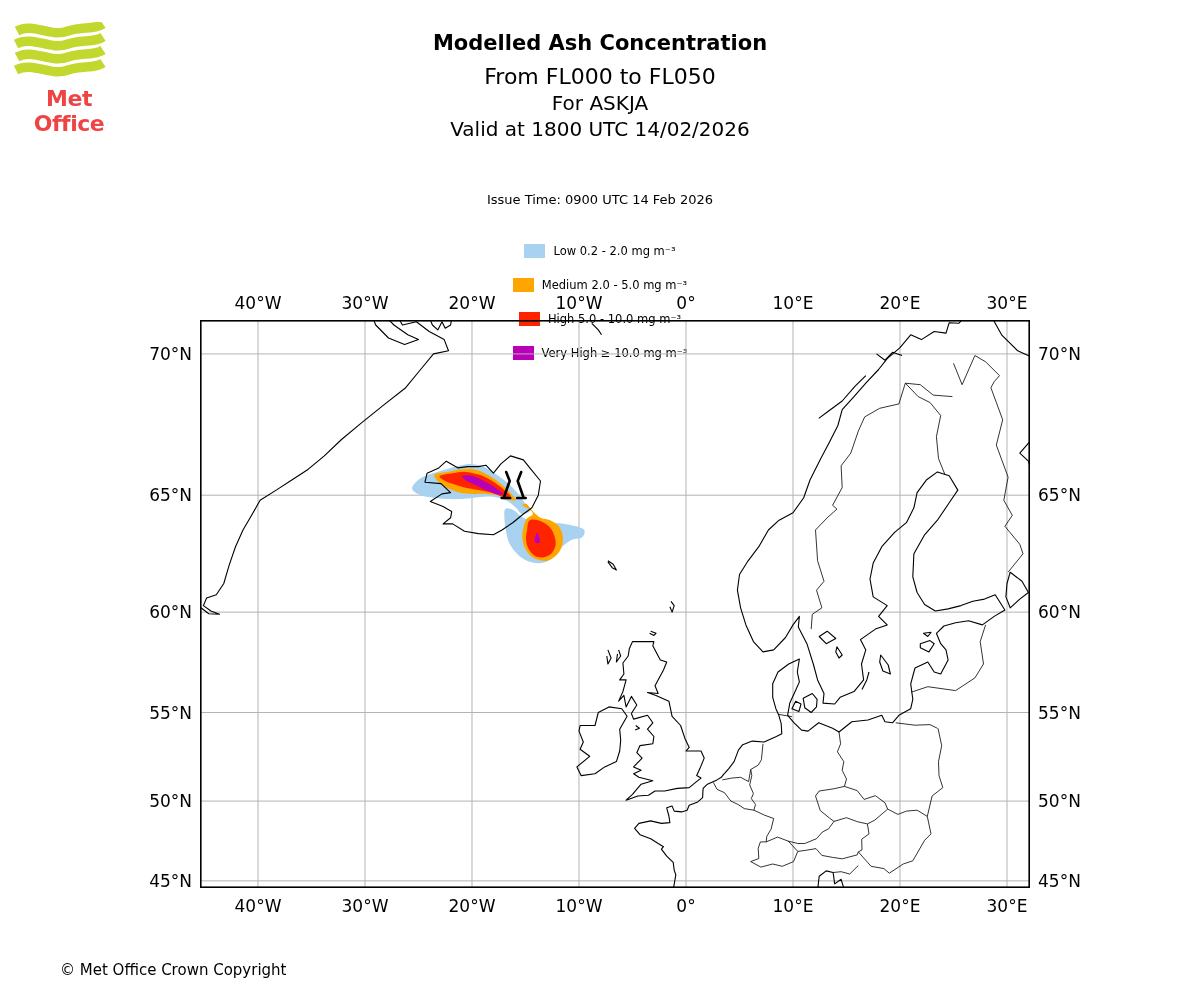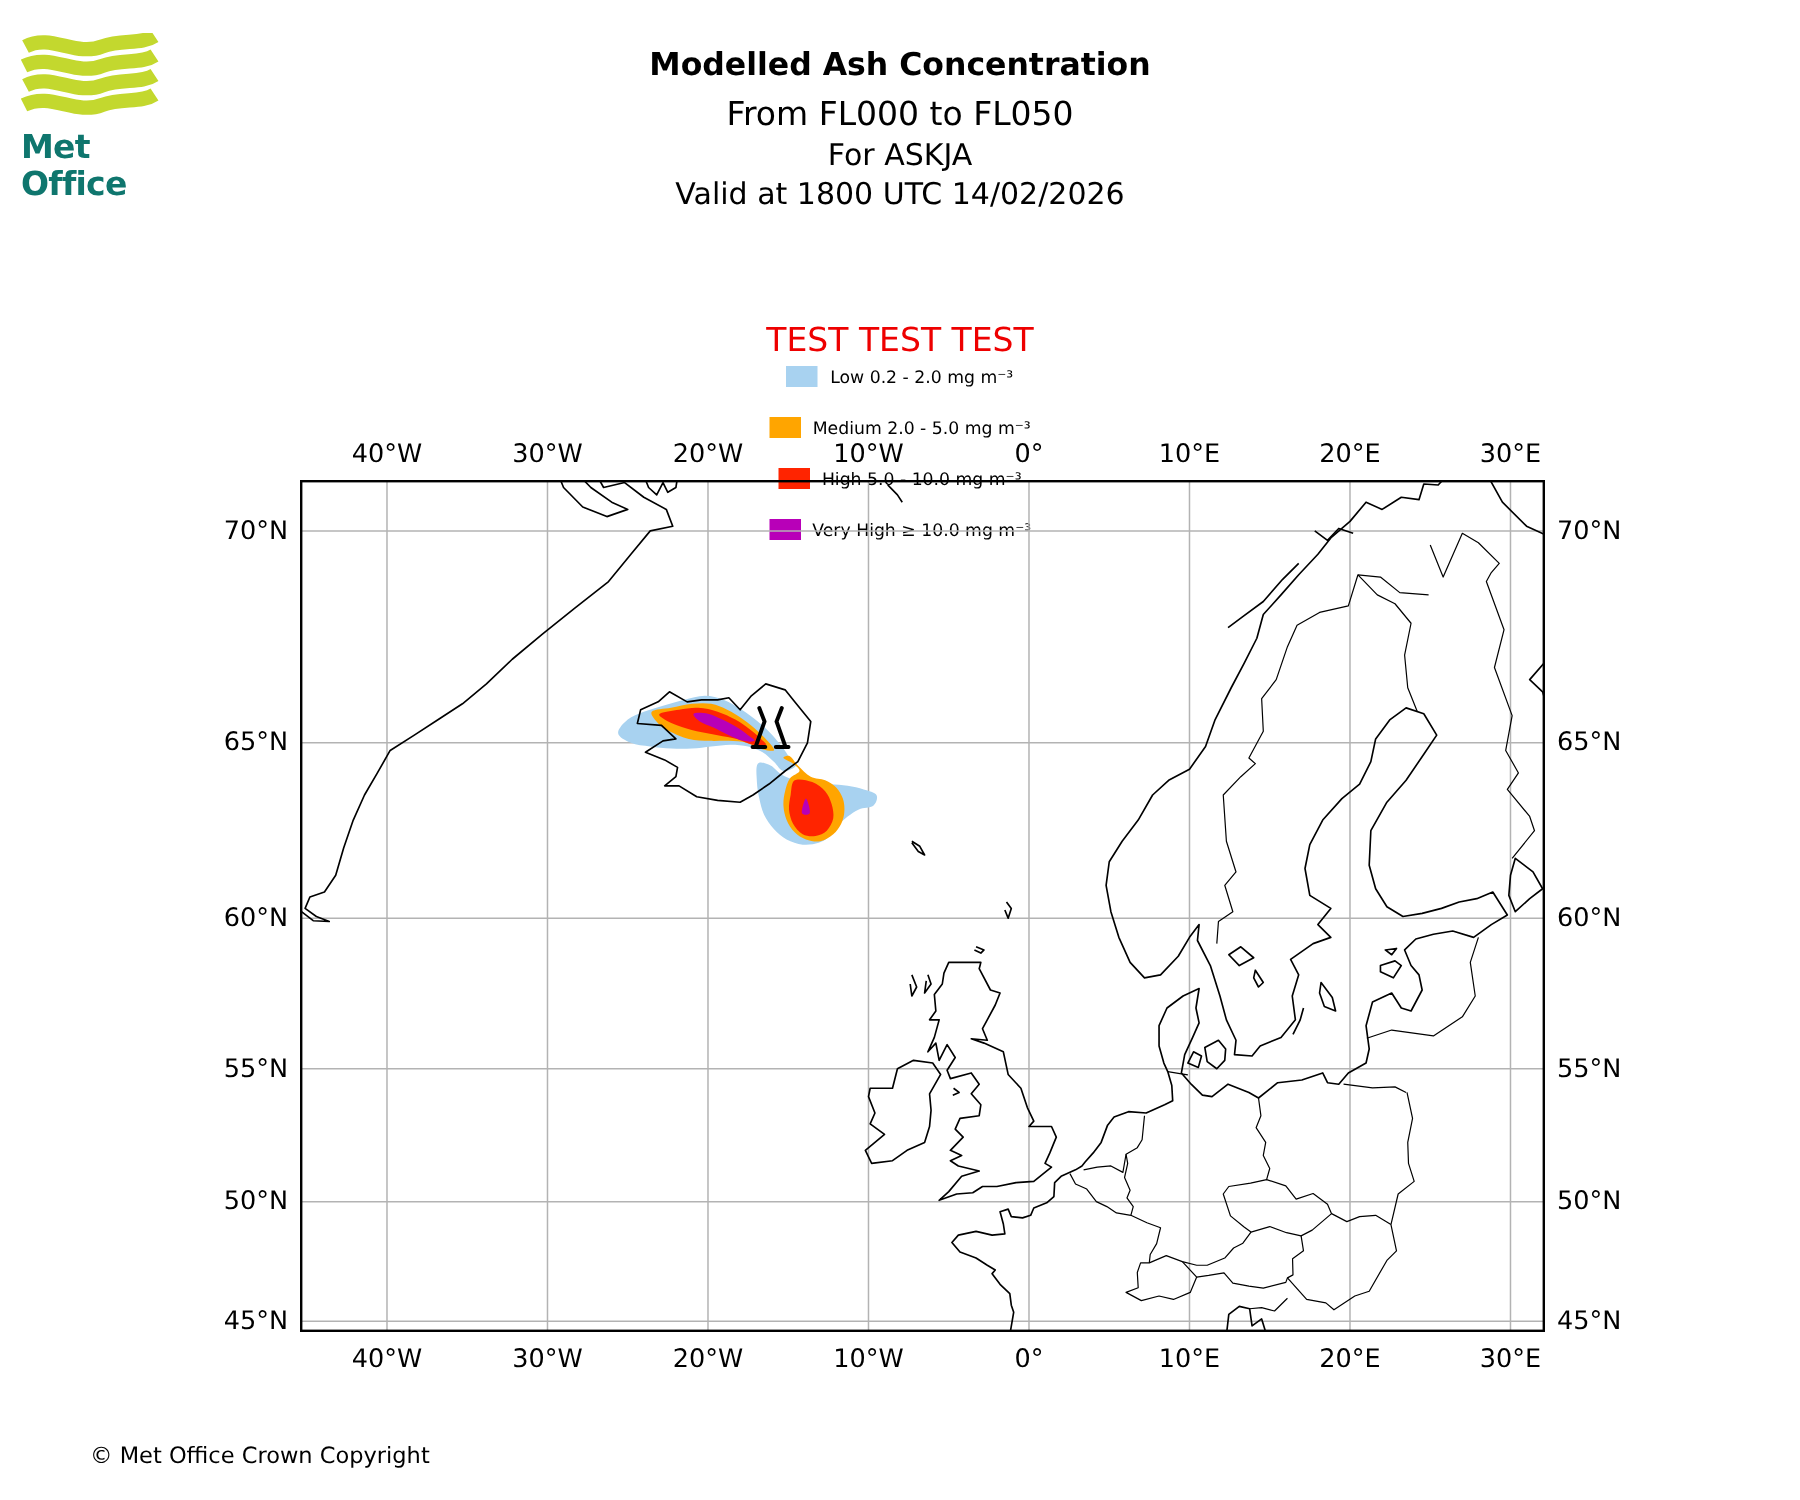--- a/index.html
+++ b/index.html
@@ -16,21 +16,21 @@
   .legend{position:absolute;top:244px;left:0;right:0;display:flex;justify-content:center;
           align-items:center;gap:20px;flex-direction:column;}
   .legend-item{display:flex;align-items:center;gap:8px;font-size:11.5px;}
   .swatch{width:21px;height:14px;display:inline-block;}
   #map-svg{position:absolute;left:200px;top:320px;}
   .tick{position:absolute;font-size:17px;line-height:22px;white-space:nowrap;}
   .tick.tx{width:90px;text-align:center;}
   .tick.tl{width:70px;text-align:right;}
   .tick.tr{text-align:left;}
   .logo{position:absolute;left:14px;top:22px;width:110px;}
-  .logo-text{margin-top:4px;font-size:22px;font-weight:bold;color:#0f766e;letter-spacing:-0.5px;}
+  .logo-text{margin-top:4px;font-size:22px;font-weight:bold;color:#ef4444;letter-spacing:-0.5px;text-align:center;}
   .copyright{position:absolute;left:60px;top:961px;font-size:15px;}
 </style>
 </head>
 <body>
 
 <div class="page">
 
   <div class="logo">
     <svg width="92" height="56" viewBox="0 0 92 56">
       <g class="logo-waves" fill="none" stroke-width="9.5" stroke="#c3d82e">
@@ -40,21 +40,21 @@
         <path d="M2,48 C20,39 36,55 54,48 C68,43 80,47 89,41"></path>
       </g>
     </svg>
     <div class="logo-text">Met Office</div>
   </div>
 
   <div class="centered title">Modelled Ash Concentration</div>
   <div class="centered sub1">From FL000 to FL050</div>
   <div class="centered sub2">For ASKJA</div>
   <div class="centered sub3">Valid at 1800 UTC 14/02/2026</div>
-  <div class="centered test" style="color: rgb(238, 0, 0);">TEST TEST TEST</div>
+  <div class="centered issue">Issue Time: 0900 UTC 14 Feb 2026</div>
 
   <div class="legend">
       <div class="legend-item">
         <span class="swatch" style="background: rgb(168, 210, 240);"></span>
         <span>Low 0.2 - 2.0 mg m⁻³</span>
       </div>
       <div class="legend-item">
         <span class="swatch" style="background: rgb(255, 165, 0);"></span>
         <span>Medium 2.0 - 5.0 mg m⁻³</span>
       </div>

